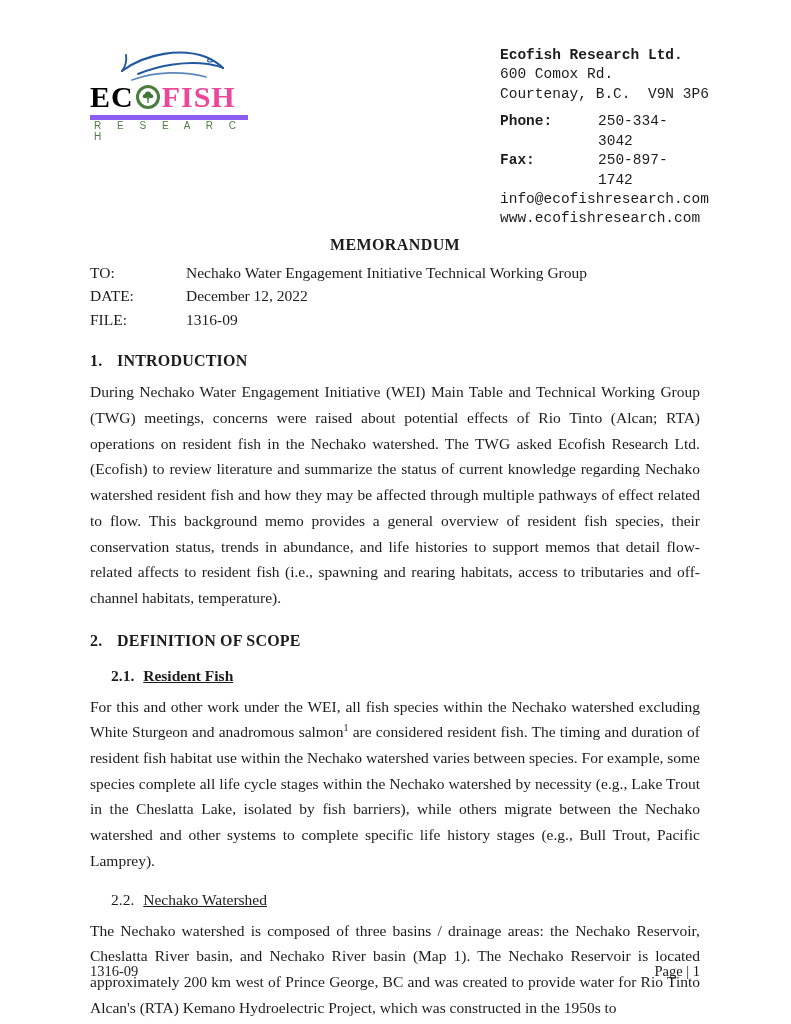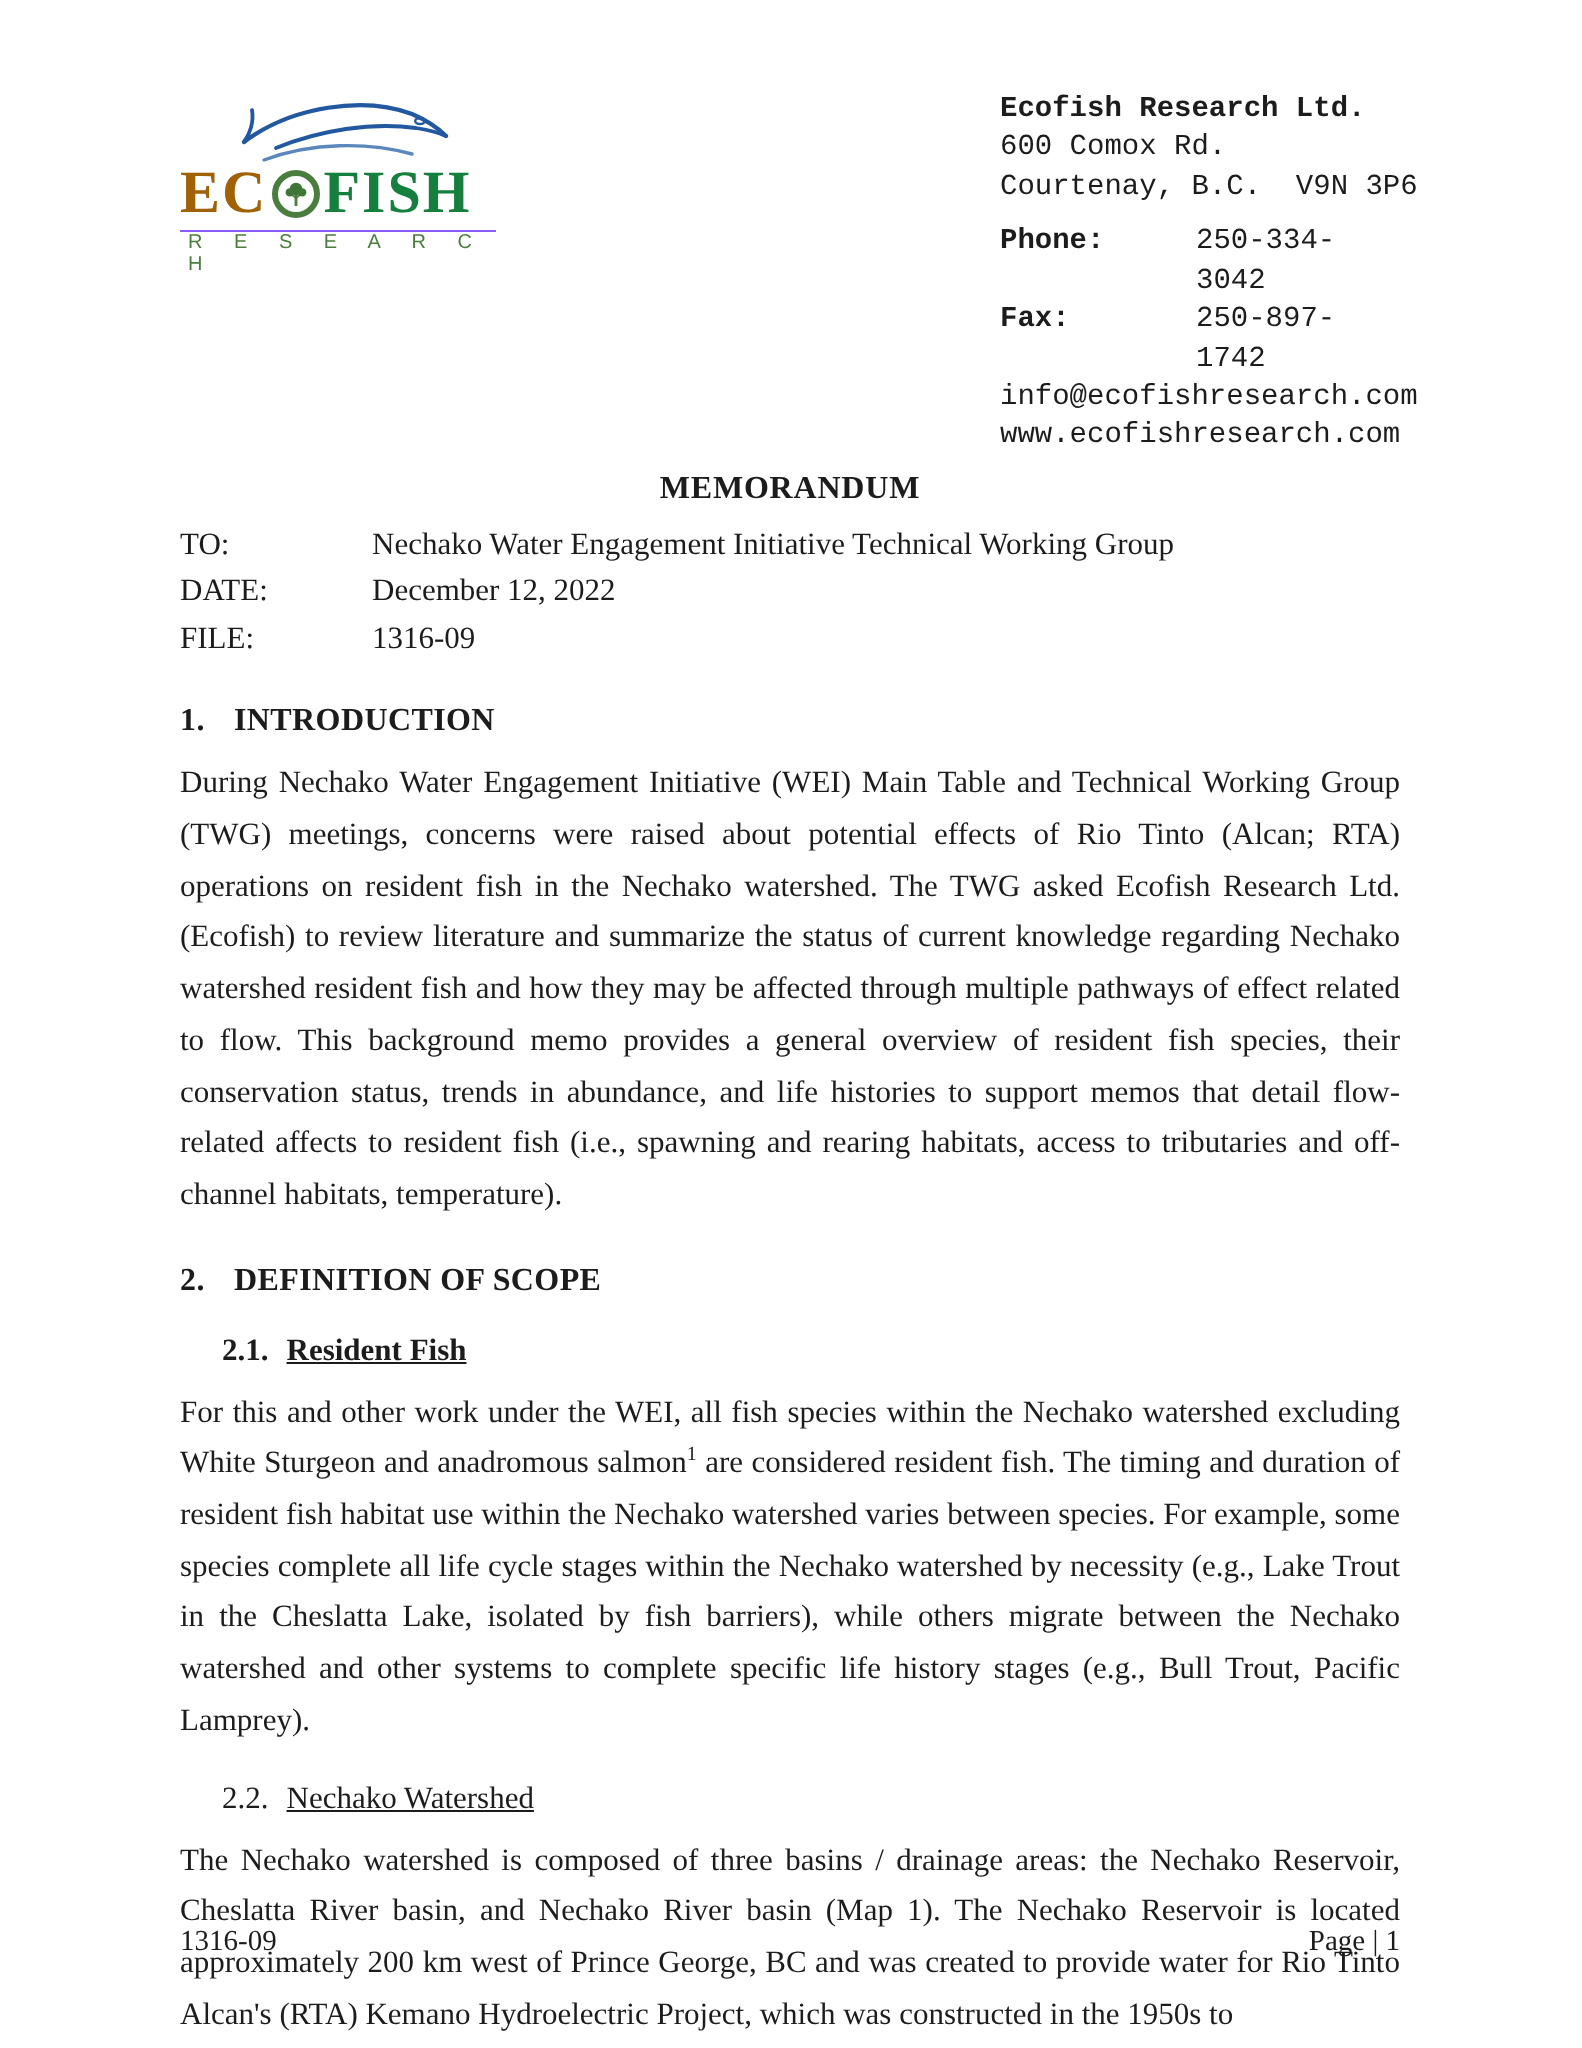--- a/index.html
+++ b/index.html
@@ -13,24 +13,24 @@
     overflow: hidden;
   }
   .page { padding: 44px 91px 0 90px; }
 
   
   .header { display: flex; justify-content: space-between; align-items: flex-start; }
 
   .logo { width: 180px; padding-top: 2px; }
   .logo-fish-svg { display: block; margin-left: 22px; }
   .logo-text { display: flex; align-items: center; font-weight: bold; font-size: 30px; line-height: 1; letter-spacing: 1px; margin-top: -2px; }
-  .logo-eco { color: #a16207; }
+  .logo-eco { color: #000000; }
   .logo-o { width: 24px; height: 24px; border: 3px solid #4b7d3f; border-radius: 50%; display: flex; align-items: center; justify-content: center; margin: 0 2px; flex: none; }
-  .logo-fishtxt { color: #15803d; }
-  .logo-research { color: #4b7d3f; font-family: "Liberation Sans", sans-serif; font-size: 10px; letter-spacing: 6.5px; margin-top: 3px; padding-left: 4px; border-top: 1px solid #8b5cf6; width: 158px; text-align: left; }
+  .logo-fishtxt { color: #ec4899; }
+  .logo-research { color: #4b7d3f; font-family: "Liberation Sans", sans-serif; font-size: 10px; letter-spacing: 6.5px; margin-top: 3px; padding-left: 4px; border-top: 5px solid #8b5cf6; width: 158px; text-align: left; }
 
   .contact { width: 200px; font-size: 14.5px; line-height: 1.34; padding-top: 2px; font-family: Liberation Mono, monospace; }
   .contact .company { font-weight: bold; }
   .addr-line { white-space: pre; }
   .phone-group { margin-top: 8px; }
   .phone-row { display: flex; gap: 40px; }
   .phone-label { font-weight: bold; width: 58px; flex: none; }
 
   
   .memo-title { text-align: center; font-weight: bold; font-size: 16px; margin-top: 7px; letter-spacing: 0.4px; }

